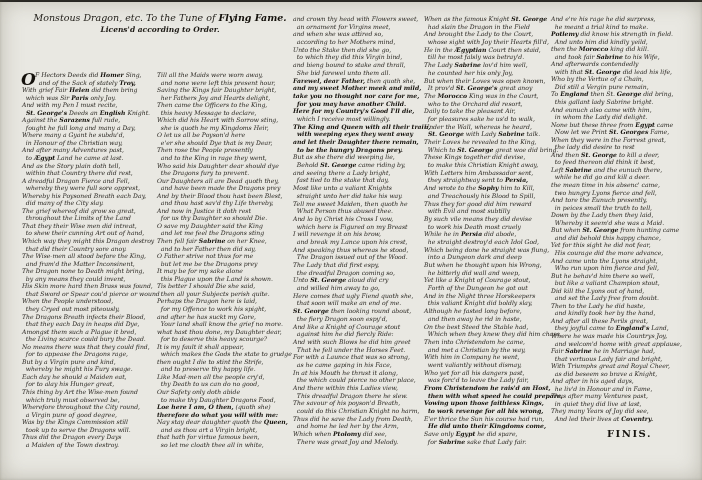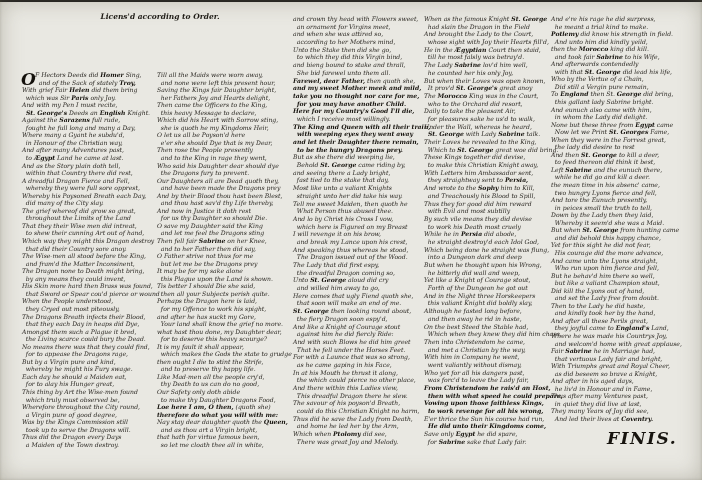--- a/index.html
+++ b/index.html
@@ -17,31 +17,32 @@
   .col b{font-weight:bold;color:#14110c;}
   .c1{left:22px;top:71px;width:134px;}
   .c2{left:157px;top:71px;width:134px;}
   .c3{left:293px;top:15px;width:129px;}
   .c4{left:424px;top:15px;width:125px;}
   .c3 .line,.c4 .line{line-height:7.7px;height:7.7px;}
   .c5{left:551px;top:15px;width:148px;}
   .dropcap{position:absolute;left:-1px;top:1px;font-size:17px;line-height:15px;
            font-weight:bold;font-style:italic;color:#14110c;}
   .c1 .line:nth-of-type(-n+2){padding-left:13px;}
-  .finis{position:absolute;left:607px;top:428px;font-size:17px;font-style:italic;
+  .finis{position:absolute;left:607px;top:428px;font-size:10px;
          font-weight:bold;letter-spacing:1.5px;color:#17140f;}
 </style>
 </head>
 <body>
 
 <div class="page">
   <div class="edge-top"></div>
 
   <div class="header">
     <div>
+        <div class="title-line"><span>Monstous Dragon, etc. To the Tune of </span><b>Flying Fame.</b></div>
       </div>
     <div class="license">Licens'd according to Order.</div>
   </div>
 
   <div class="col c1">
     <span class="dropcap">O</span>
     <span><div class="line"><span>F Hectors Deeds did </span><b>Homer</b><span> Sing,</span></div><div class="line"><span>  and of the Sack of stately </span><b>Troy,</b></div><div class="line"><span>With grief Fair </span><b>Helen</b><span> did them bring</span></div><div class="line"><span>  which was Sir </span><b>Paris</b><span> only Joy.</span></div><div class="line"><span>And with my Pen I must recite,</span></div><div class="line"><span>  </span><b>St. George's</b><span> Deeds an </span><b>English</b><span> Knight.</span></div><div class="line"><span>Against the </span><b>Sarazens</b><span> full rude,</span></div><div class="line"><span>  fought he full long and many a Day,</span></div><div class="line"><span>Where many a Gyant he subdu'd,</span></div><div class="line"><span>  in Honour of the Christian way,</span></div><div class="line"><span>And after many Adventures past,</span></div><div class="line"><span>  to </span><b>Ægypt</b><span> Land he came at last.</span></div><div class="line"><span>And as the Story plain doth tell,</span></div><div class="line"><span>  within that Country there did rest,</span></div><div class="line"><span>A dreadful Dragon Fierce and Fell,</span></div><div class="line"><span>  whereby they were full sore opprest,</span></div><div class="line"><span>Whereby his Poysoned Breath each Day,</span></div><div class="line"><span>  did many of the City slay.</span></div><div class="line"><span>The grief whereof did grow so great,</span></div><div class="line"><span>  throughout the Limits of the Land</span></div><div class="line"><span>That they their Wise men did intreat,</span></div><div class="line"><span>  to shew their cunning Art out of hand,</span></div><div class="line"><span>Which way they might this Dragon destroy</span></div><div class="line"><span>  that did their Country sore anoy.</span></div><div class="line"><span>The Wise-men all stood before the King,</span></div><div class="line"><span>  and fram'd the Matter Inconsinent,</span></div><div class="line"><span>The Dragon none to Death might bring,</span></div><div class="line"><span>  by any means they could invent,</span></div><div class="line"><span>His Skin more hard then Brass was found,</span></div><div class="line"><span>  that Sword or Spear cou'd pierce or wound</span></div><div class="line"><span>When the People understood,</span></div><div class="line"><span>  they Cryed out most piteously,</span></div><div class="line"><span>The Dragons Breath infects their Blood,</span></div><div class="line"><span>  that they each Day in heaps did Dye,</span></div><div class="line"><span>Amongst them such a Plague it bred,</span></div><div class="line"><span>  the Living scarce could bury the Dead.</span></div><div class="line"><span>No means there was that they could find,</span></div><div class="line"><span>  for to appease the Dragons rage,</span></div><div class="line"><span>But by a Virgin pure and kind,</span></div><div class="line"><span>  whereby he might his Fury swage.</span></div><div class="line"><span>Each day he should a Maiden eat,</span></div><div class="line"><span>  for to alay his Hunger great,</span></div><div class="line"><span>This thing by Art the Wise-men found</span></div><div class="line"><span>  which truly must observed be,</span></div><div class="line"><span>Wherefore throughout the City round,</span></div><div class="line"><span>  a Virgin pure of good degree,</span></div><div class="line"><span>Was by the Kings Commission still</span></div><div class="line"><span>  took up to serve the Dragons will.</span></div><div class="line"><span>Thus did the Dragon every Days</span></div><div class="line"><span>  a Maiden of the Town destroy.</span></div></span>
   </div>
   <div class="col c2">
       <div class="line"><span>Till all the Maids were worn away,</span></div>

